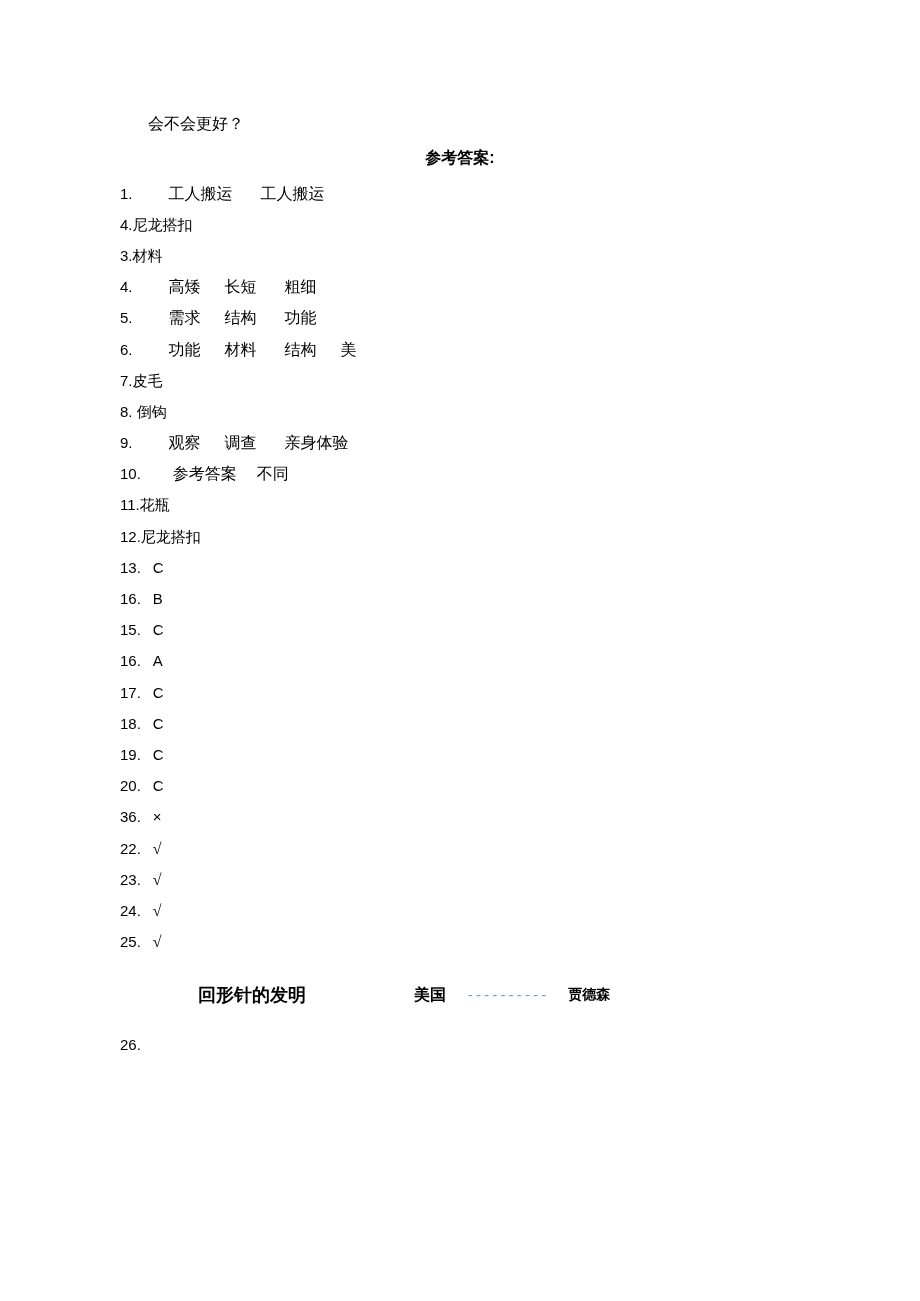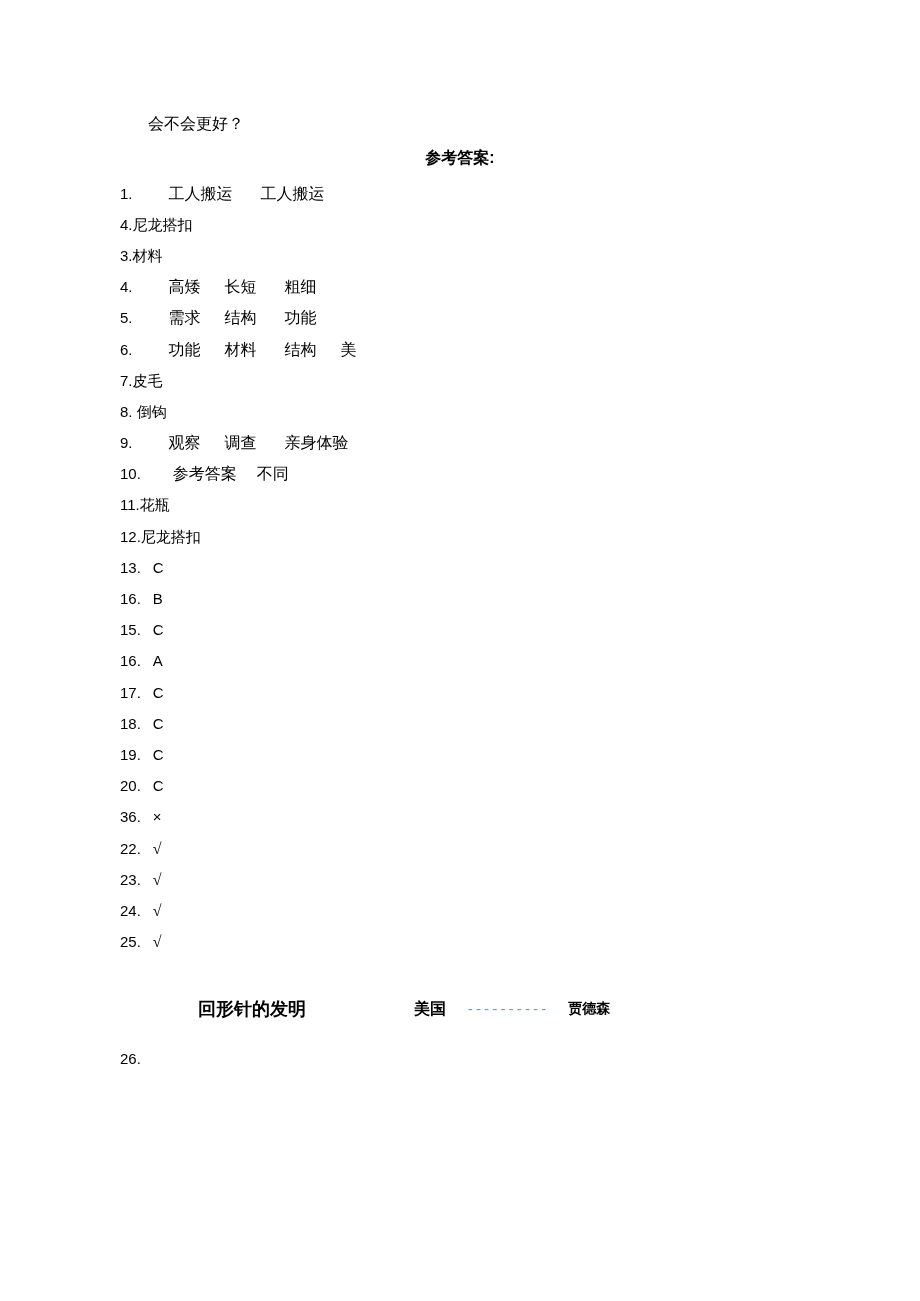--- a/index.html
+++ b/index.html
@@ -34,21 +34,21 @@
     .num {
       font-family: Arial, sans-serif;
       font-size: 15px;
     }
     .cn {
       font-family: "SimSun", "宋体", serif;
     }
     .row26 {
       display: flex;
       align-items: center;
-      margin-top: 40px;
+      margin-top: 26px;
       gap: 16px;
     }
     .row26 .left {
       padding-left: 78px;
       font-family: "Microsoft YaHei", "微软雅黑", sans-serif;
       font-weight: bold;
       font-size: 18px;
     }
     .row26 .gap1 {
       width: 76px;

